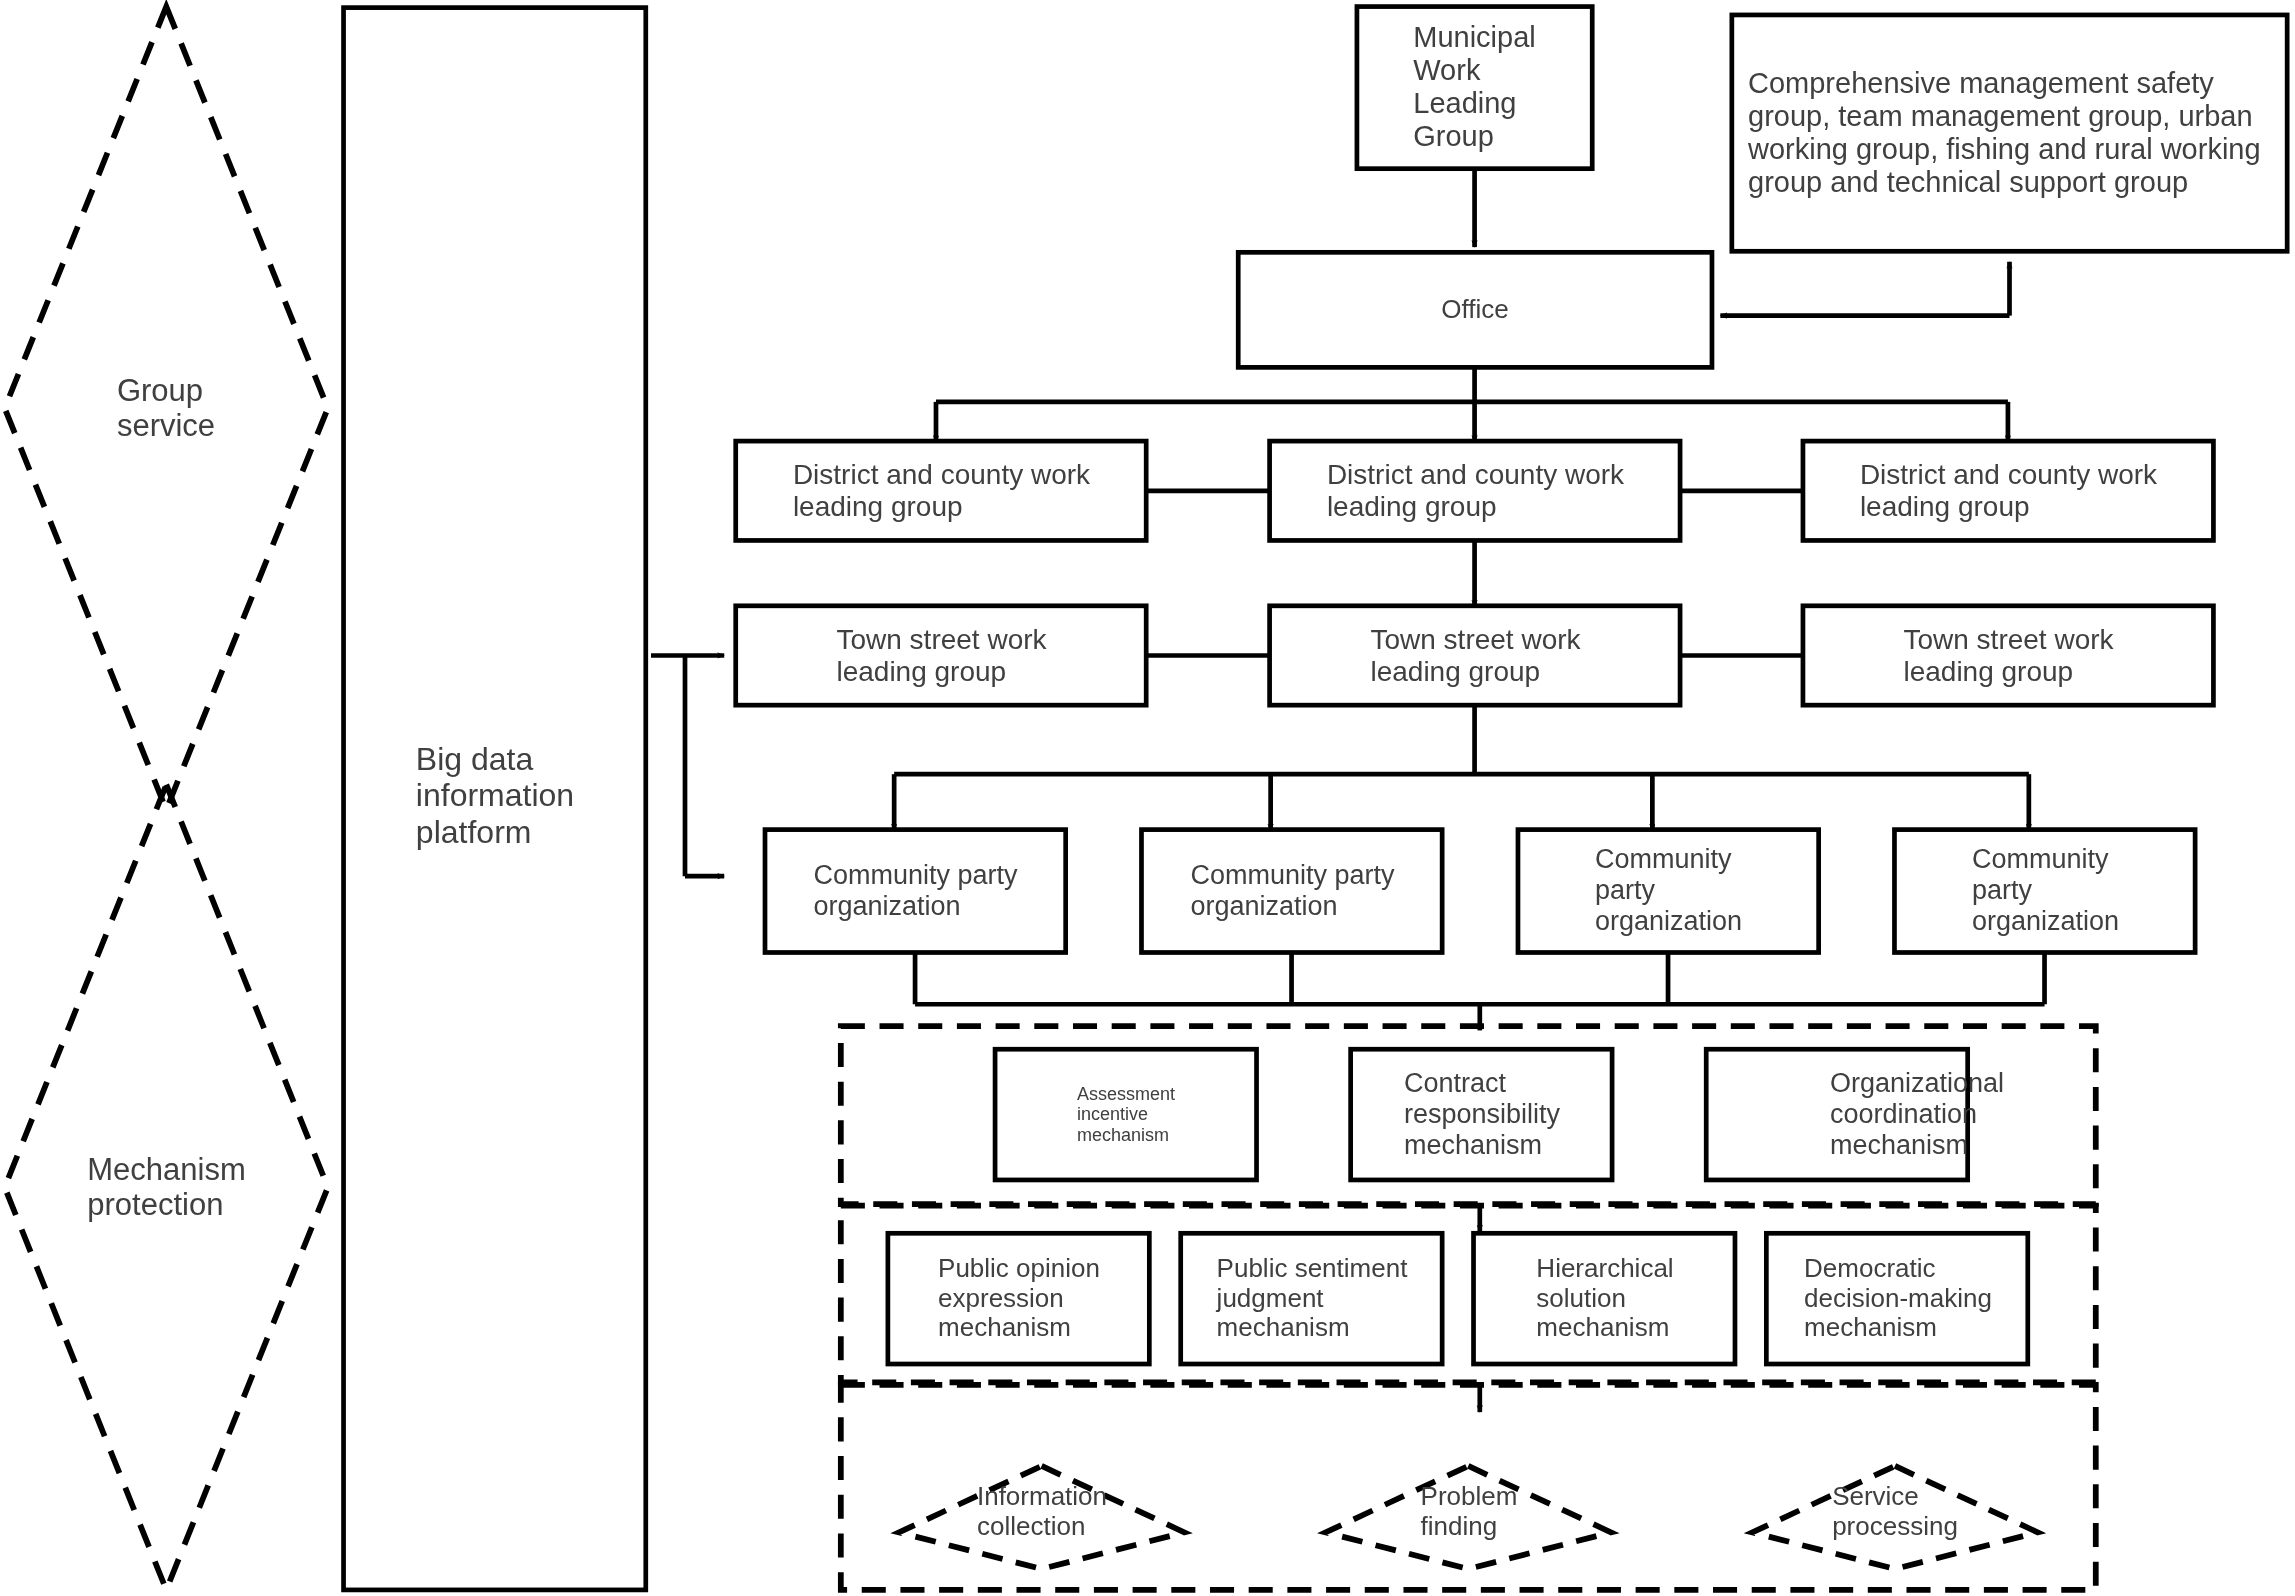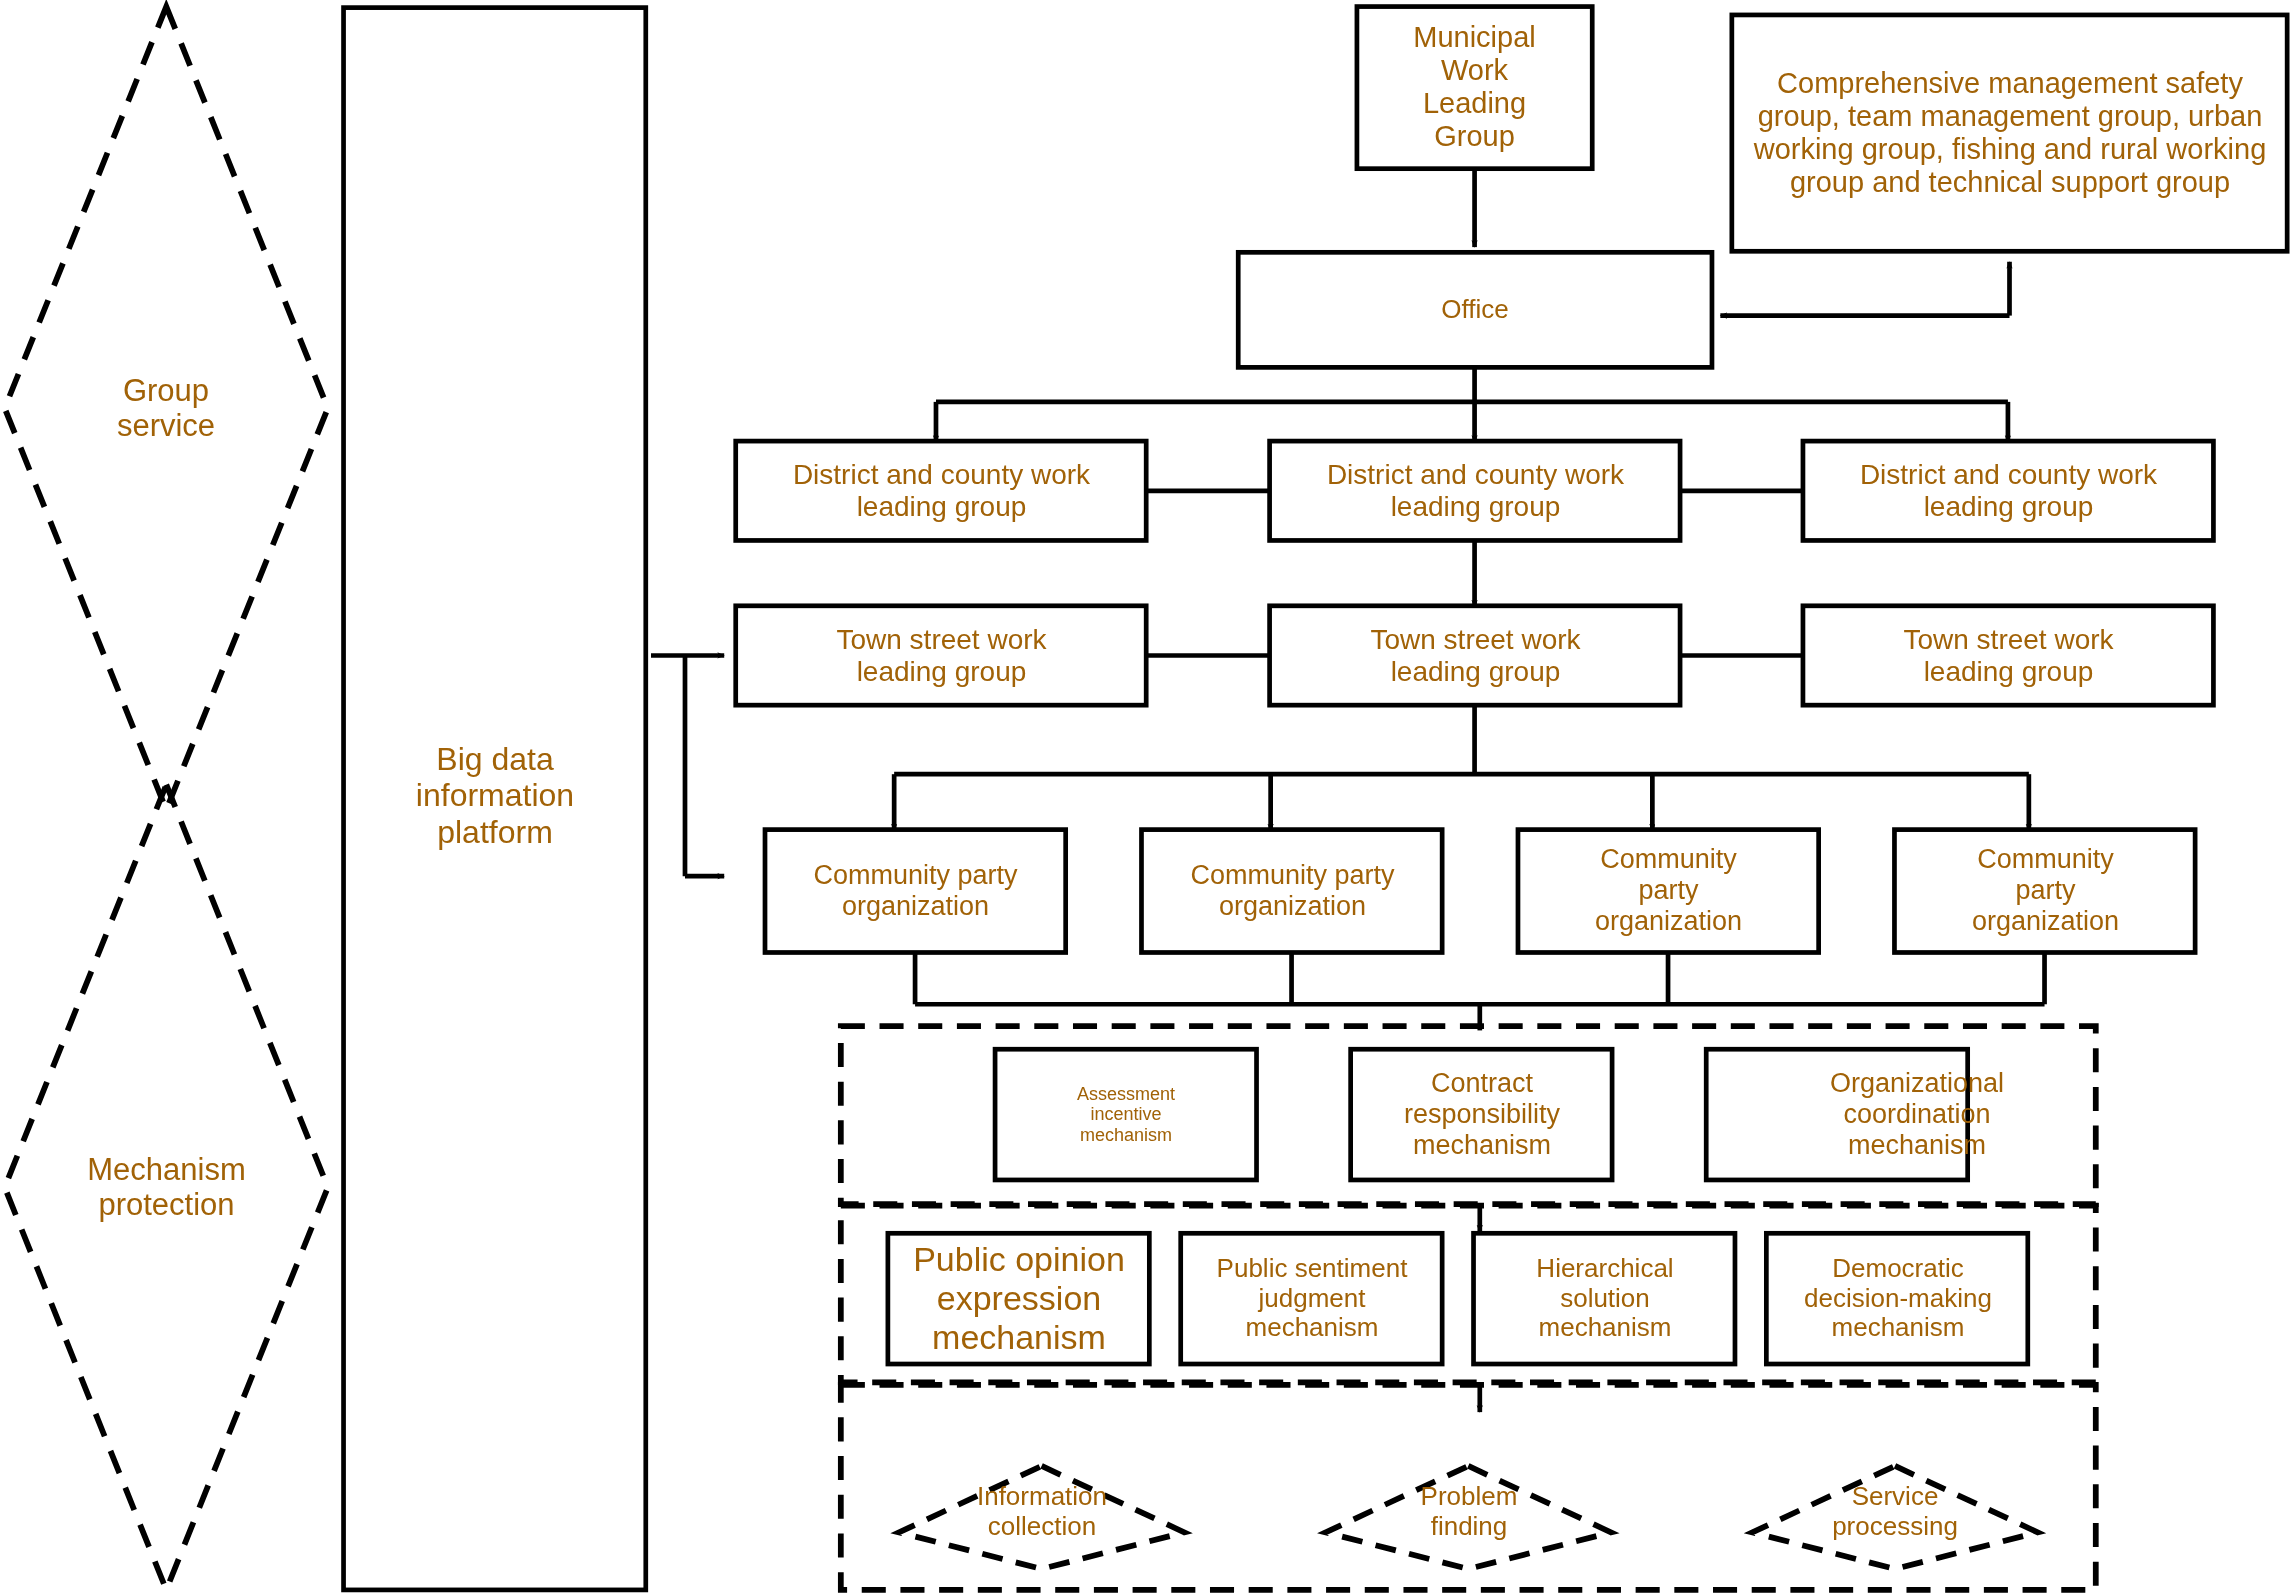--- a/index.html
+++ b/index.html
@@ -1,20 +1,20 @@
 <!DOCTYPE html>
 <html style="font-size:8.4px"><head>
 <meta charset="utf-8">
 <style>
   html,body{margin:0;padding:0;background:#ffffff;}
   #stage{position:relative;width:2295px;height:1597px;background:#fff;
          font-family:"Liberation Sans", sans-serif;}
   svg#canvas{position:absolute;left:0;top:0;width:2295px;height:1597px;}
   .lbl{position:absolute;display:flex;align-items:center;justify-content:center;
-       text-align:center;color:#a16207;line-height:1.14;white-space:pre-line;
+       color:#404040;line-height:1.14;white-space:pre-line;
        font-family:"Liberation Sans", sans-serif;pointer-events:none;}
 </style>
 </head>
 <body>
 
 <div id="stage">
 
   <svg id="canvas" viewBox="0 0 4389 3053">
     <defs>
       <marker id="ar" markerWidth="16" markerHeight="16" refX="13" refY="6" orient="auto" markerUnits="userSpaceOnUse">
@@ -151,21 +151,21 @@
   <div class="lbl" style="left:995px;top:1049px;width:262px;height:131px;font-size:18px;">Assessment
 incentive
 mechanism</div>
   <div class="lbl" style="left:1351px;top:1049px;width:262px;height:131px;font-size:27px;">Contract
 responsibility
 mechanism</div>
   <div class="lbl" style="left:1786px;top:1049px;width:262px;height:131px;font-size:27px;">Organizational
 coordination
 mechanism</div>
 
-  <div class="lbl" style="left:888px;top:1233px;width:262px;height:131px;font-size:34px;">Public opinion
+  <div class="lbl" style="left:888px;top:1233px;width:262px;height:131px;font-size:26px;">Public opinion
 expression
 mechanism</div>
   <div class="lbl" style="left:1181px;top:1233px;width:262px;height:131px;font-size:26px;">Public sentiment
 judgment
 mechanism</div>
   <div class="lbl" style="left:1474px;top:1233px;width:262px;height:131px;font-size:26px;">Hierarchical
 solution
 mechanism</div>
   <div class="lbl" style="left:1767px;top:1233px;width:262px;height:131px;font-size:26px;">Democratic
 decision-making

